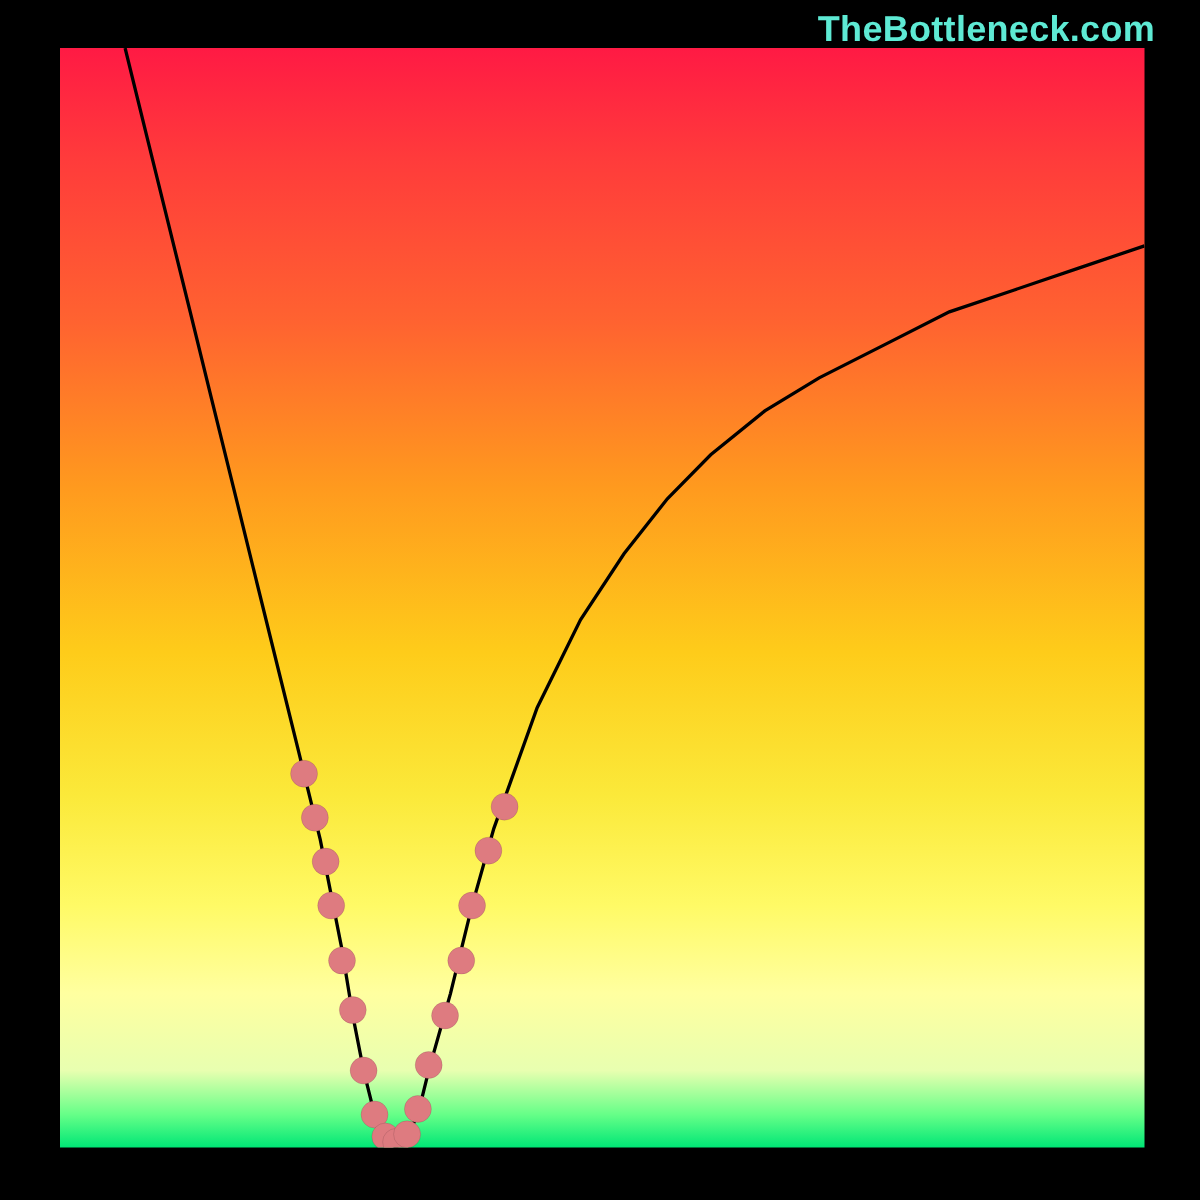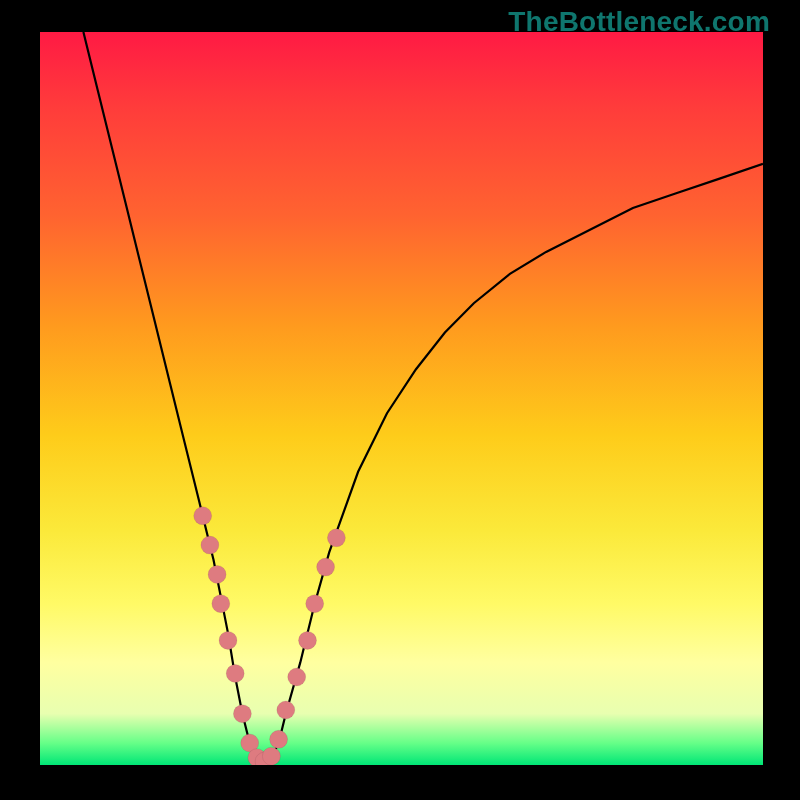--- a/index.html
+++ b/index.html
@@ -27,23 +27,23 @@
       #ffffa0 86%,
       #e8ffb0 93%,
       #66ff88 97%,
       #00e676 100%);
   }
   .watermark {
     position: absolute;
     top: 6px;
     right: 30px;
     font-family: Arial, Helvetica, sans-serif;
-    font-size: 28px;
+    font-size: 24px;
     font-weight: 600;
-    color: #0f766e;
+    color: #5eead4;
     letter-spacing: 0.2px;
   }
   svg.curve {
     position: absolute;
     left: 0; top: 0;
     width: 723px; height: 733px;
   }
   .marker {
     fill: #de7b80;
     stroke: rgba(0,0,0,0.15);

